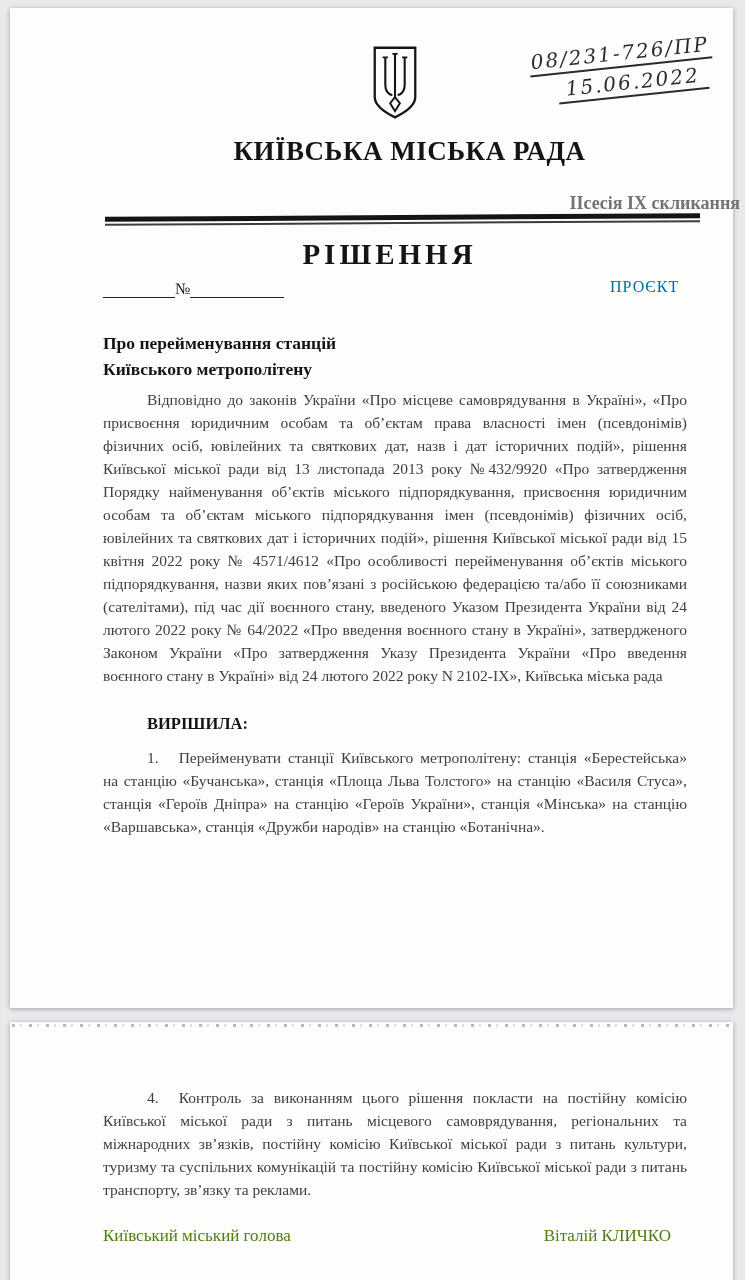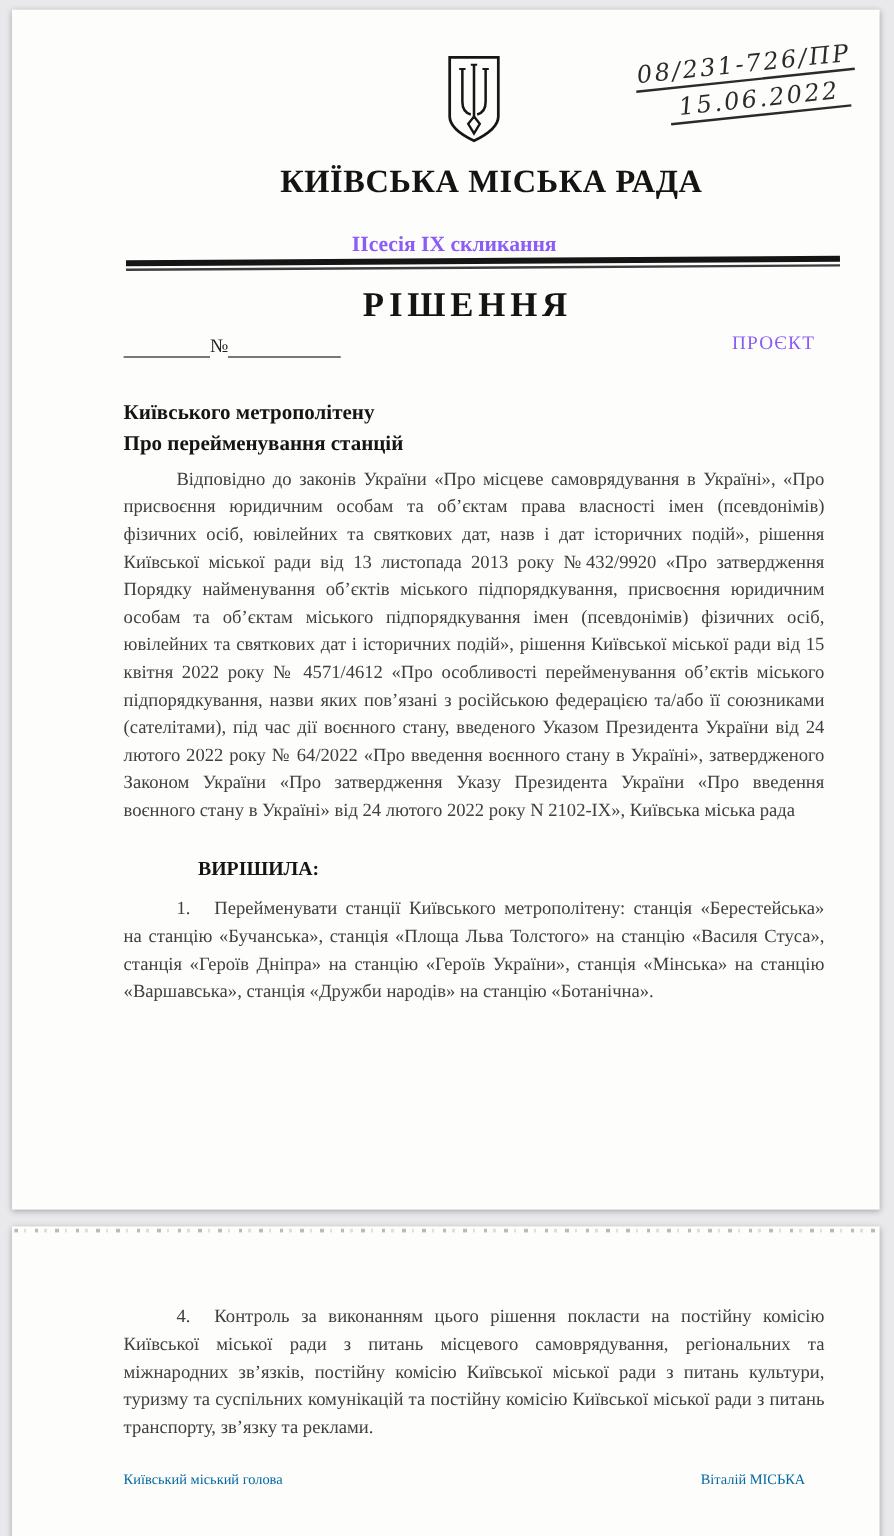--- a/index.html
+++ b/index.html
@@ -42,22 +42,22 @@
   .emblem { position:absolute; top:38px; left:362px; width:46px; height:74px; }
 
   .org {
     position:absolute; top:128px; left:0; width:100%;
     text-align:center; transform:translateX(38px);
     font-size:27px; font-weight:bold; letter-spacing:0.5px;
     color:#141414;
   }
   .session {
     position:absolute; top:185px; left:0; width:100%;
-    text-align:center; transform:translateX(7px);
-    font-size:18px; font-weight:bold; color:#8b5cf6;
+    text-align:right; transform:translateX(7px);
+    font-size:18px; font-weight:bold; color:#737373;
   }
   .rule {
     position:absolute; top:207px; left:95px; width:595px;
     transform:rotate(-0.35deg);
   }
   .rule .a { height:5px; background:#151515; }
   .rule .b { height:2px; background:#3d3d3d; margin-top:2px; }
 
   .decision {
     position:absolute; top:230px; left:0; width:100%;
@@ -67,51 +67,51 @@
   }
 
   .numrow { position:absolute; top:272px; left:93px; font-size:16px; }
   .blank { display:inline-block; height:17px; border-bottom:1.6px solid #222; vertical-align:bottom; }
   .blank1 { width:72px; }
   .blank2 { width:94px; }
   .numrow .no { vertical-align:bottom; }
 
   .draft {
     position:absolute; top:270px; left:600px;
-    font-size:16px; letter-spacing:1px; color:#8b5cf6;
+    font-size:16px; letter-spacing:1px; color:#0369a1;
   }
 
   .subject {
     position:absolute; top:322px; left:93px;
     font-size:17.5px; font-weight:bold; line-height:26px;
     color:#141414;
   }
 
   .bodytext {
     font-size:15.5px; line-height:23px;
     text-align:justify; color:#404040;
   }
   .preamble {
     position:absolute; top:380px; left:93px; width:584px;
     text-indent:44px;
   }
   .resolved {
-    position:absolute; top:706px; left:155px;
+    position:absolute; top:706px; left:137px;
     font-size:16.5px; font-weight:bold; color:#141414;
   }
   .items { position:absolute; top:738px; left:93px; width:584px; }
   .items p, .items4 p { margin:0; text-indent:44px; }
   .item-num { padding-right:20px; }
 
   .items4 { position:absolute; top:64px; left:93px; width:584px; }
 
   .sigrow {
     position:absolute; top:204px; left:93px; right:62px;
     display:flex; justify-content:space-between;
-    font-size:12px; color:#0369a1;text-align:center;
+    font-size:17px; color:#4d7c0f;text-align:center;
   }
 </style>
 </head>
 <body>
 
 <div class="page" id="page1">
 
   <div class="hand">
     <span class="l1">08/231-726/ПР</span><br>
     <span class="l2">15.06.2022</span>
@@ -139,22 +139,22 @@
 
   <div class="decision">РІШЕННЯ</div>
 
   <div class="numrow">
     <span class="blank blank1"></span><span class="no">№</span><span class="blank blank2"></span>
   </div>
 
   <div class="draft">ПРОЄКТ</div>
 
   <div class="subject">
+    <div>Про перейменування станцій</div>
     <div>Київського метрополітену</div>
-    <div>Про перейменування станцій</div>
   </div>
 
   <div class="preamble bodytext">Відповідно до законів України «Про місцеве самоврядування в Україні», «Про присвоєння юридичним особам та об’єктам права власності імен (псевдонімів) фізичних осіб, ювілейних та святкових дат, назв і дат історичних подій», рішення Київської міської ради від 13 листопада 2013 року №432/9920 «Про затвердження Порядку найменування об’єктів міського підпорядкування, присвоєння юридичним особам та об’єктам міського підпорядкування імен (псевдонімів) фізичних осіб, ювілейних та святкових дат і історичних подій», рішення Київської міської ради від 15 квітня 2022 року № 4571/4612 «Про особливості перейменування об’єктів міського підпорядкування, назви яких пов’язані з російською федерацією та/або її союзниками (сателітами), під час дії воєнного стану, введеного Указом Президента України від 24 лютого 2022 року № 64/2022 «Про введення воєнного стану в Україні», затвердженого Законом України «Про затвердження Указу Президента України «Про введення воєнного стану в Україні» від 24 лютого 2022 року N 2102-IX», Київська міська рада</div>
 
   <div class="resolved">ВИРІШИЛА:</div>
 
   <div class="items bodytext">
     <p><span class="item-num">1.</span><span>Перейменувати станції Київського метрополітену: станція «Берестейська» на станцію «Бучанська», станція «Площа Льва Толстого» на станцію «Василя Стуса», станція «Героїв Дніпра» на станцію «Героїв України», станція «Мінська» на станцію «Варшавська», станція «Дружби народів» на станцію «Ботанічна».</span></p>
   </div>
 
@@ -163,16 +163,16 @@
 <div class="page" id="page2">
 
   <div class="noise"></div>
 
   <div class="items4 bodytext">
     <p><span class="item-num">4.</span><span>Контроль за виконанням цього рішення покласти на постійну комісію Київської міської ради з питань місцевого самоврядування, регіональних та міжнародних зв’язків, постійну комісію Київської міської ради з питань культури, туризму та суспільних комунікацій та постійну комісію Київської міської ради з питань транспорту, зв’язку та реклами.</span></p>
   </div>
 
   <div class="sigrow">
     <span>Київський міський голова</span>
-    <span>Віталій МІСЬКА</span>
+    <span>Віталій КЛИЧКО</span>
   </div>
 
 </div>
 
 </body></html>

